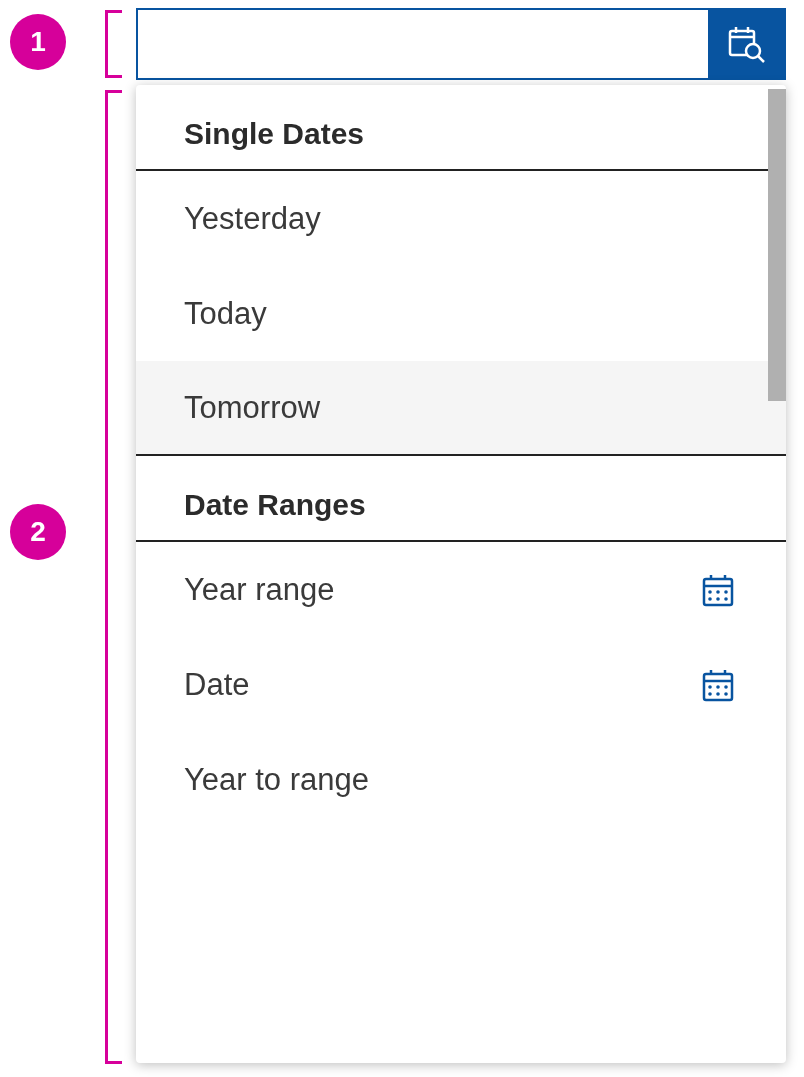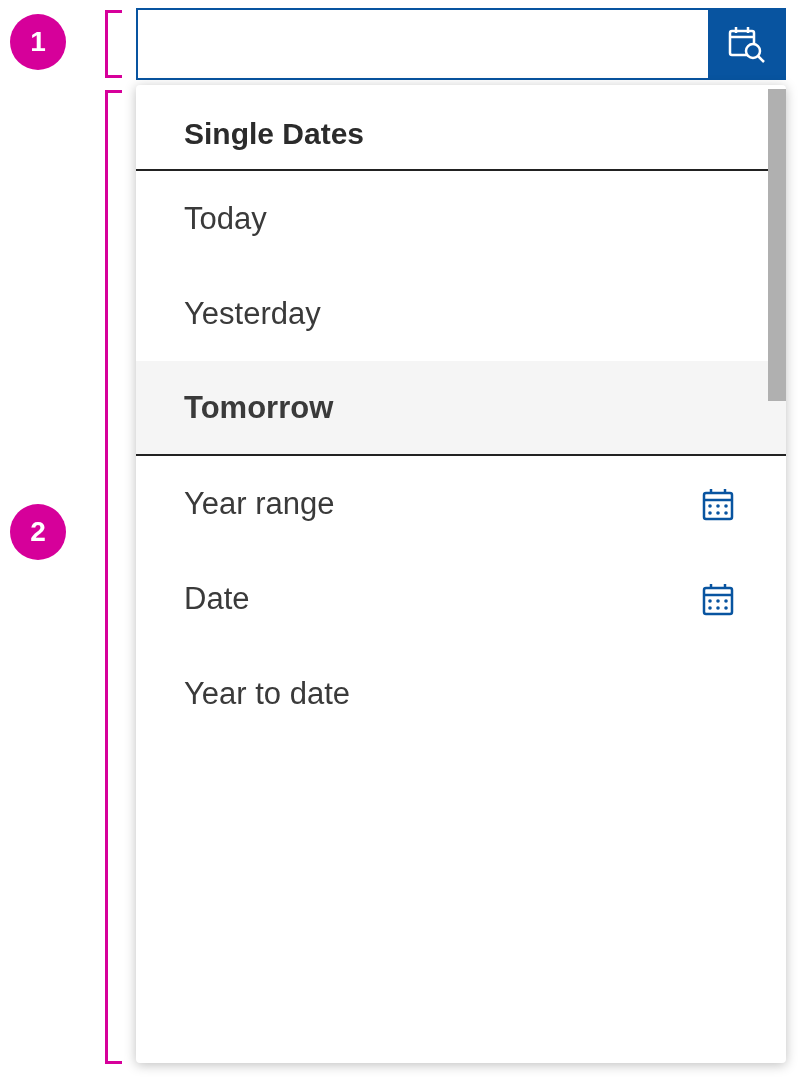--- a/index.html
+++ b/index.html
@@ -125,21 +125,20 @@
       align-items: center;
       justify-content: space-between;
       padding: 0 48px;
       height: 95px;
       font-size: 31px;
       color: #3a3a3a;
       cursor: pointer;
     }
     .option.hovered {
       background: #f5f5f5;
-      font-weight: bold;
     }
     .option.bordered {
       border-bottom: 2px solid #222;
     }
     .icon-slot {
       width: 40px;
       height: 40px;
       display: flex;
       align-items: center;
       justify-content: center;
@@ -173,31 +172,32 @@
   </div>
 
   <div class="dropdown">
     <div class="scrollbar-track"></div>
     <div class="dropdown-inner">
 
       <div class="group-header first">Single Dates</div>
 
 
       <div class="option">
+        <span>Yesterday</span>
+      </div>
+
+      <div class="option">
         <span>Today</span>
-      </div>
-
-      <div class="option">
-        <span>Yesterday</span>
       </div>
 
       <div class="option hovered bordered">
         <span>Tomorrow</span>
       </div>
 
+      <div class="group-header">Date Ranges</div>
 
       <div class="option">
         <span>Year range</span>
         <span class="icon-slot">
           <svg width="36" height="36" viewBox="0 0 36 36" fill="none">
             <rect x="4" y="7" width="28" height="26" rx="2" stroke="#0854a0" stroke-width="2.5"></rect>
             <line x1="4" y1="14" x2="32" y2="14" stroke="#0854a0" stroke-width="2.5"></line>
             <line x1="11" y1="3" x2="11" y2="8" stroke="#0854a0" stroke-width="2.5"></line>
             <line x1="25" y1="3" x2="25" y2="8" stroke="#0854a0" stroke-width="2.5"></line>
             <circle cx="10" cy="20" r="1.8" fill="#0854a0"></circle>
@@ -223,18 +223,18 @@
             <circle cx="26" cy="20" r="1.8" fill="#0854a0"></circle>
             <circle cx="10" cy="27" r="1.8" fill="#0854a0"></circle>
             <circle cx="18" cy="27" r="1.8" fill="#0854a0"></circle>
             <circle cx="26" cy="27" r="1.8" fill="#0854a0"></circle>
           </svg>
         </span>
       </div>
 
 
       <div class="option">
-        <span>Year to date</span>
+        <span>Year to range</span>
       </div>
 
     </div>
   </div>
 </div>
 
 </body></html>

